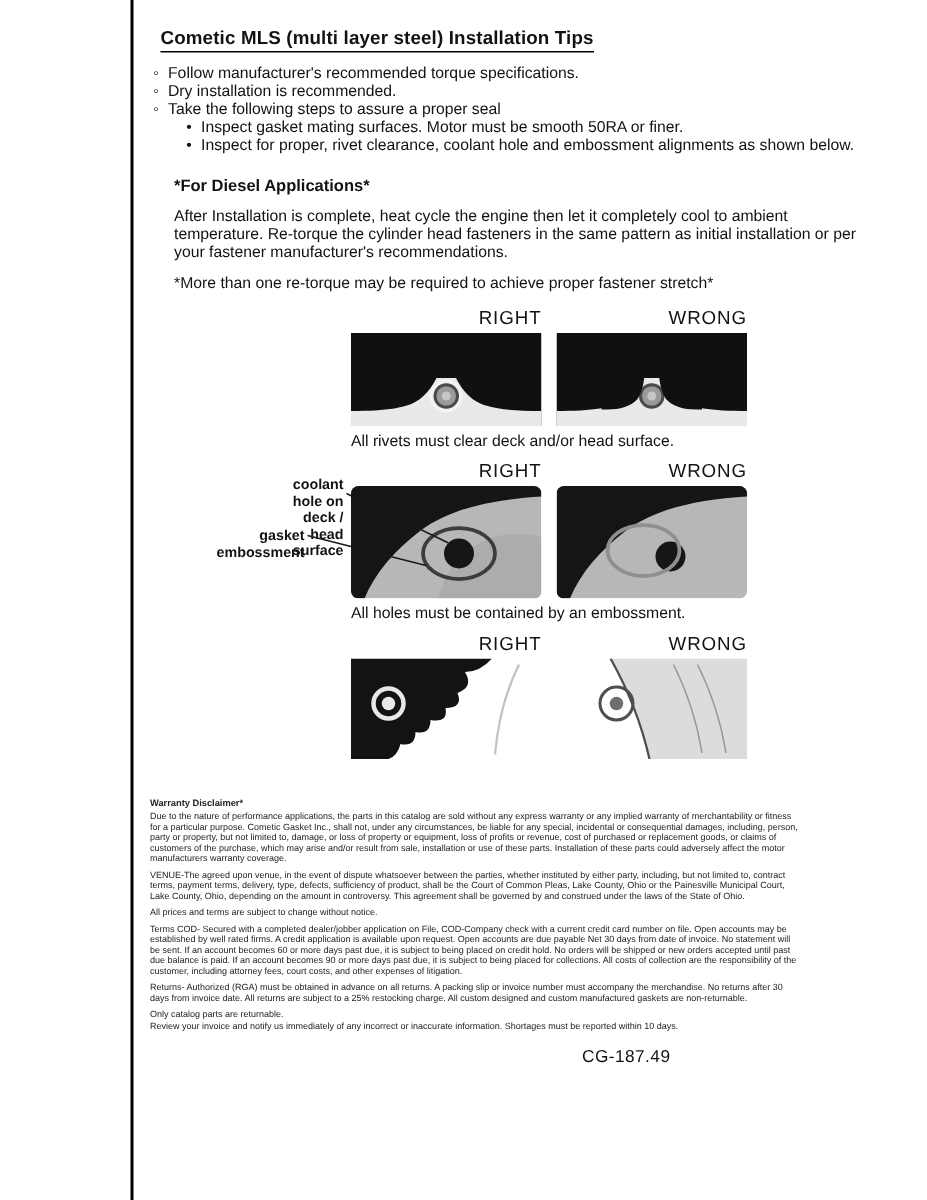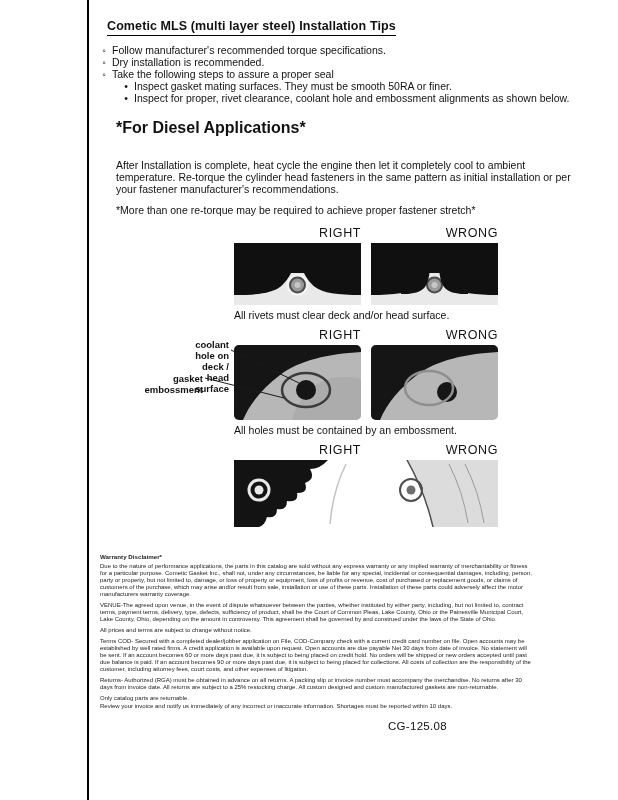--- a/index.html
+++ b/index.html
@@ -20,21 +20,21 @@
     margin-left:7px; margin-bottom:8px; letter-spacing:0.1px;
   }
 
   .tips { list-style:none; font-size:10.5px; }
   .tips > li { display:flex; gap:4px; line-height:12px; }
   .marker { width:8px; text-align:center; flex:none; }
   .sub { list-style:none; margin-left:10px; }
   .sub li { display:flex; gap:4px; line-height:12px; }
 
   .diesel { margin-left:16px; margin-top:15px; width:462px; font-size:10.5px; }
-  .diesel h2 { font-size:16px; font-weight:bold; margin-bottom:22px; }
+  .diesel h2 { font-size:11px; font-weight:bold; margin-bottom:8px; }
   .diesel p { line-height:12px; margin-bottom:9px; }
   .diesel .note { margin-bottom:0; }
 
   .diagrams { width:264px; margin-left:134px; margin-top:10px; position:relative; }
   .diag-row { margin-bottom:7px; position:relative; }
   .labels { display:flex; gap:10px; margin-bottom:3px; }
   .labels span { width:127px; text-align:right; font-size:12.5px; letter-spacing:0.6px; line-height:14px; }
   .imgs { display:flex; gap:10px; }
   figure.dimg { width:127px; margin:0; }
   figure.dimg svg { display:block; }
@@ -72,21 +72,21 @@
         <span class="marker">◦</span>
         <span>Dry installation is recommended.</span>
       </li>
       <li>
         <span class="marker">◦</span>
         <div>
           <span>Take the following steps to assure a proper seal</span>
           <ul class="sub">
             <li>
               <span class="marker">•</span>
-              <span>Inspect gasket mating surfaces.  They must be smooth 50RA or finer.</span>
+              <span>Inspect gasket mating surfaces.  Motor must be smooth 50RA or finer.</span>
             </li>
             <li>
               <span class="marker">•</span>
               <span>Inspect for proper, rivet clearance, coolant hole and embossment alignments as shown below.</span>
             </li>
           </ul>
         </div>
       </li>
     </ul>
 
@@ -197,15 +197,15 @@
       <p class="head">Warranty Disclaimer*</p>
       <p>Due to the nature of performance applications, the parts in this catalog are sold without any express warranty or any implied warranty of merchantability or fitness for a particular purpose.  Cometic Gasket Inc., shall not, under any circumstances, be liable for any special, incidental or consequential damages, including, person, party or property, but not limited to, damage, or loss of property or equipment, loss of profits or revenue, cost of purchased or replacement goods, or claims of customers of the purchase, which may arise and/or result from sale, installation or use of these parts.  Installation of these parts could adversely affect the motor manufacturers warranty coverage.</p>
       <p>VENUE-The agreed upon venue, in the event of dispute whatsoever between the parties, whether instituted by either party, including, but not limited to, contract terms, payment terms, delivery, type, defects, sufficiency of product, shall be the Court of Common Pleas, Lake County, Ohio or the Painesville Municipal Court, Lake County, Ohio, depending on the amount in controversy. This agreement shall be governed by and construed under the laws of the State of Ohio.</p>
       <p>All prices and terms are subject to change without notice.</p>
       <p>Terms COD- Secured with a completed dealer/jobber application on File, COD-Company check with a current credit card number on file.  Open accounts may be established by well rated firms.  A credit application is available upon request.  Open accounts are due payable Net 30 days from date of invoice.  No statement will be sent.  If an account becomes 60 or more days past due, it is subject to being placed on credit hold.  No orders will be shipped or new orders accepted until past due balance is paid.  If an account becomes 90 or more days past due, it is subject to being placed for collections.  All costs of collection are the responsibility of the customer, including attorney fees, court costs, and other expenses of litigation.</p>
       <p>Returns- Authorized (RGA) must be obtained in advance on all returns.  A packing slip or invoice number must accompany the merchandise.  No returns after 30 days from invoice date.  All returns are subject to a 25% restocking charge.  All custom designed and custom manufactured gaskets are non-returnable.</p>
       <p class="tight">Only catalog parts are returnable.</p>
       <p>Review your invoice and notify us immediately of any incorrect or inaccurate information.  Shortages must be reported within 10 days.</p>
     </div>
 
-    <div class="code">CG-125.08</div>
+    <div class="code">CG-187.49</div>
   </div>
 </div>
 
 </body></html>

